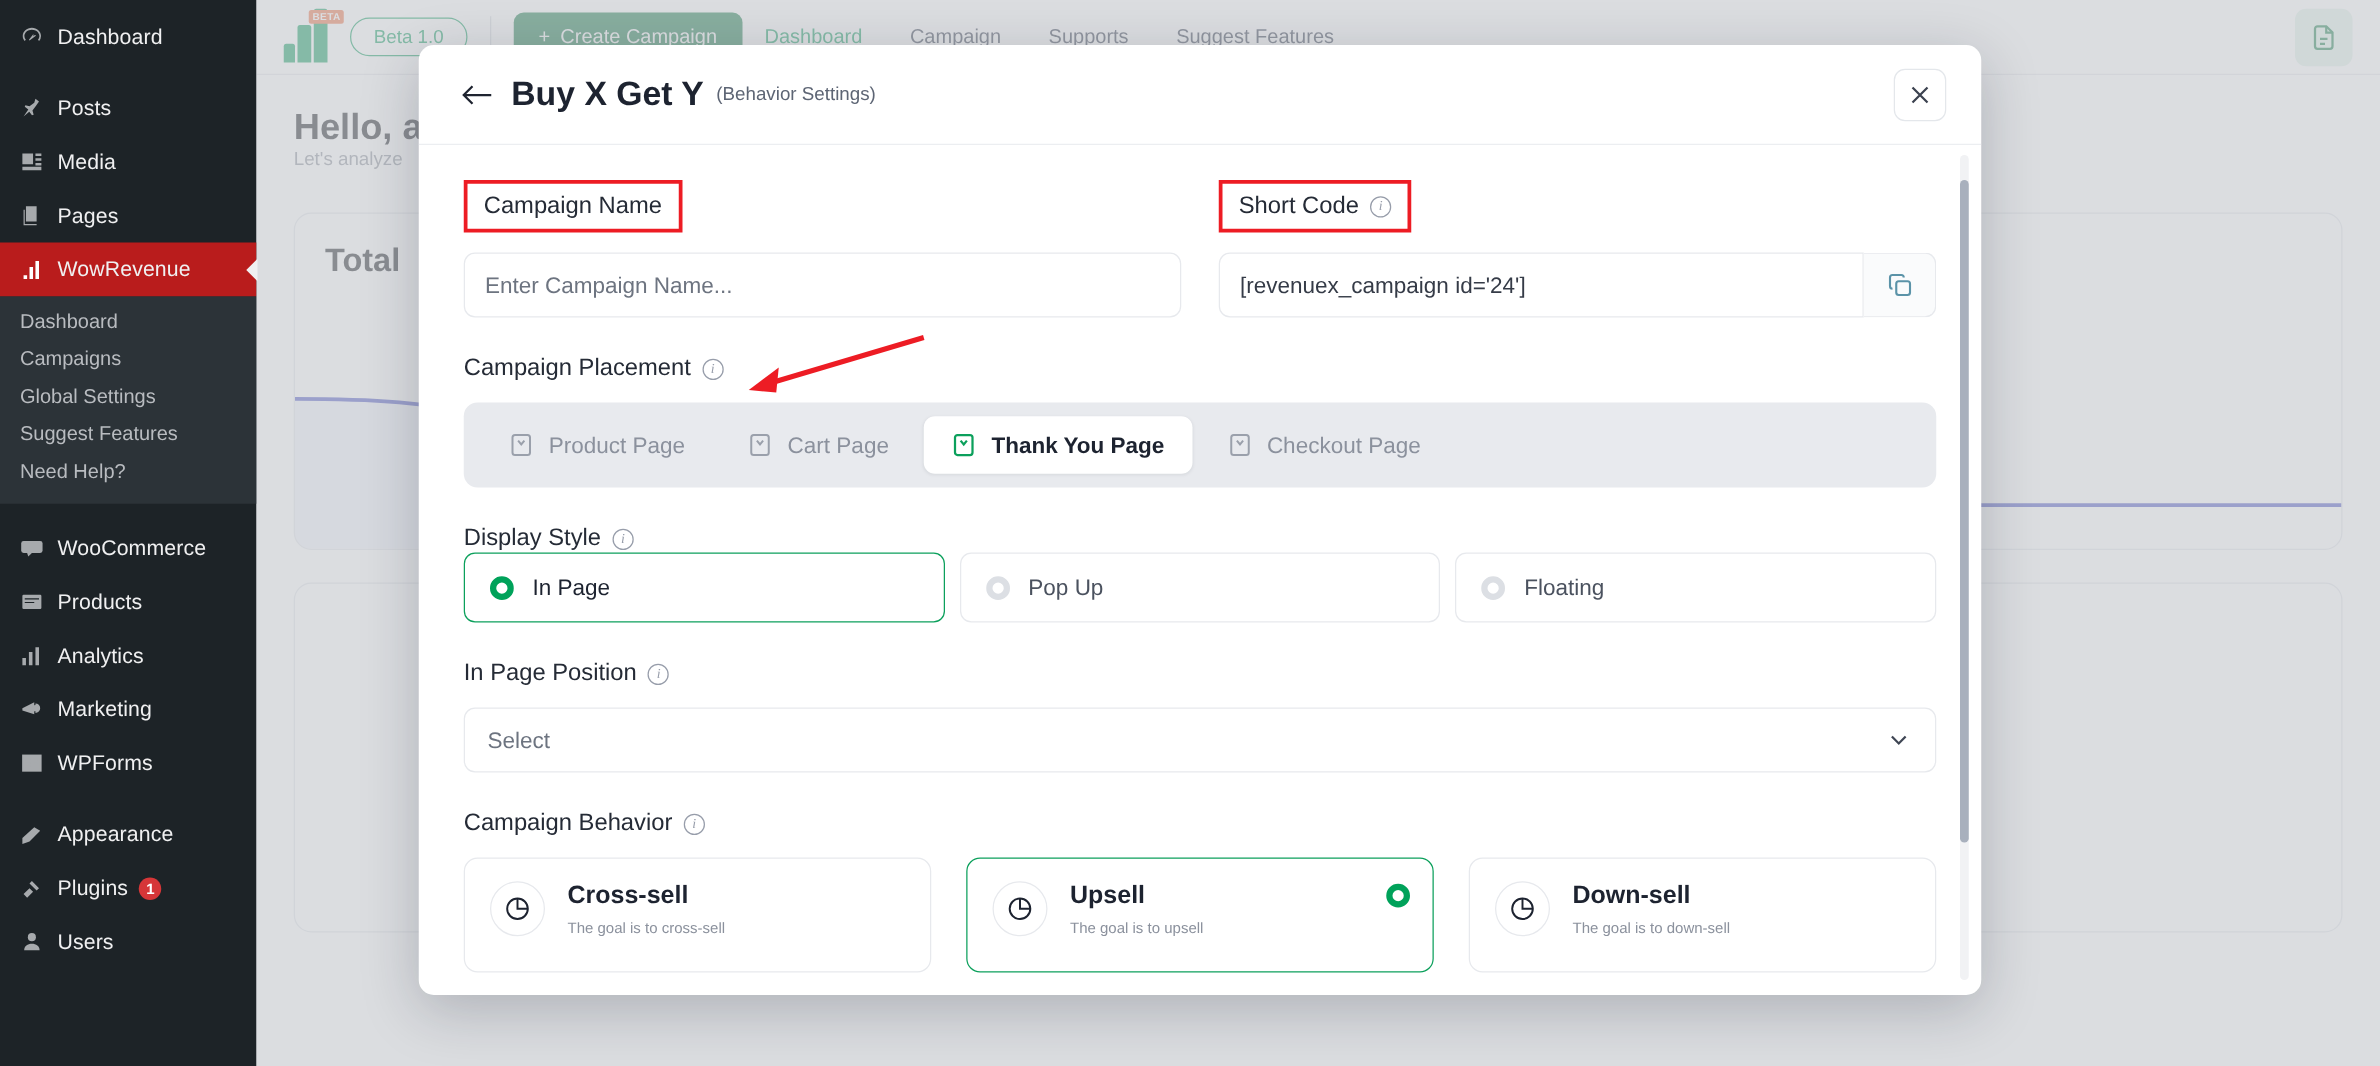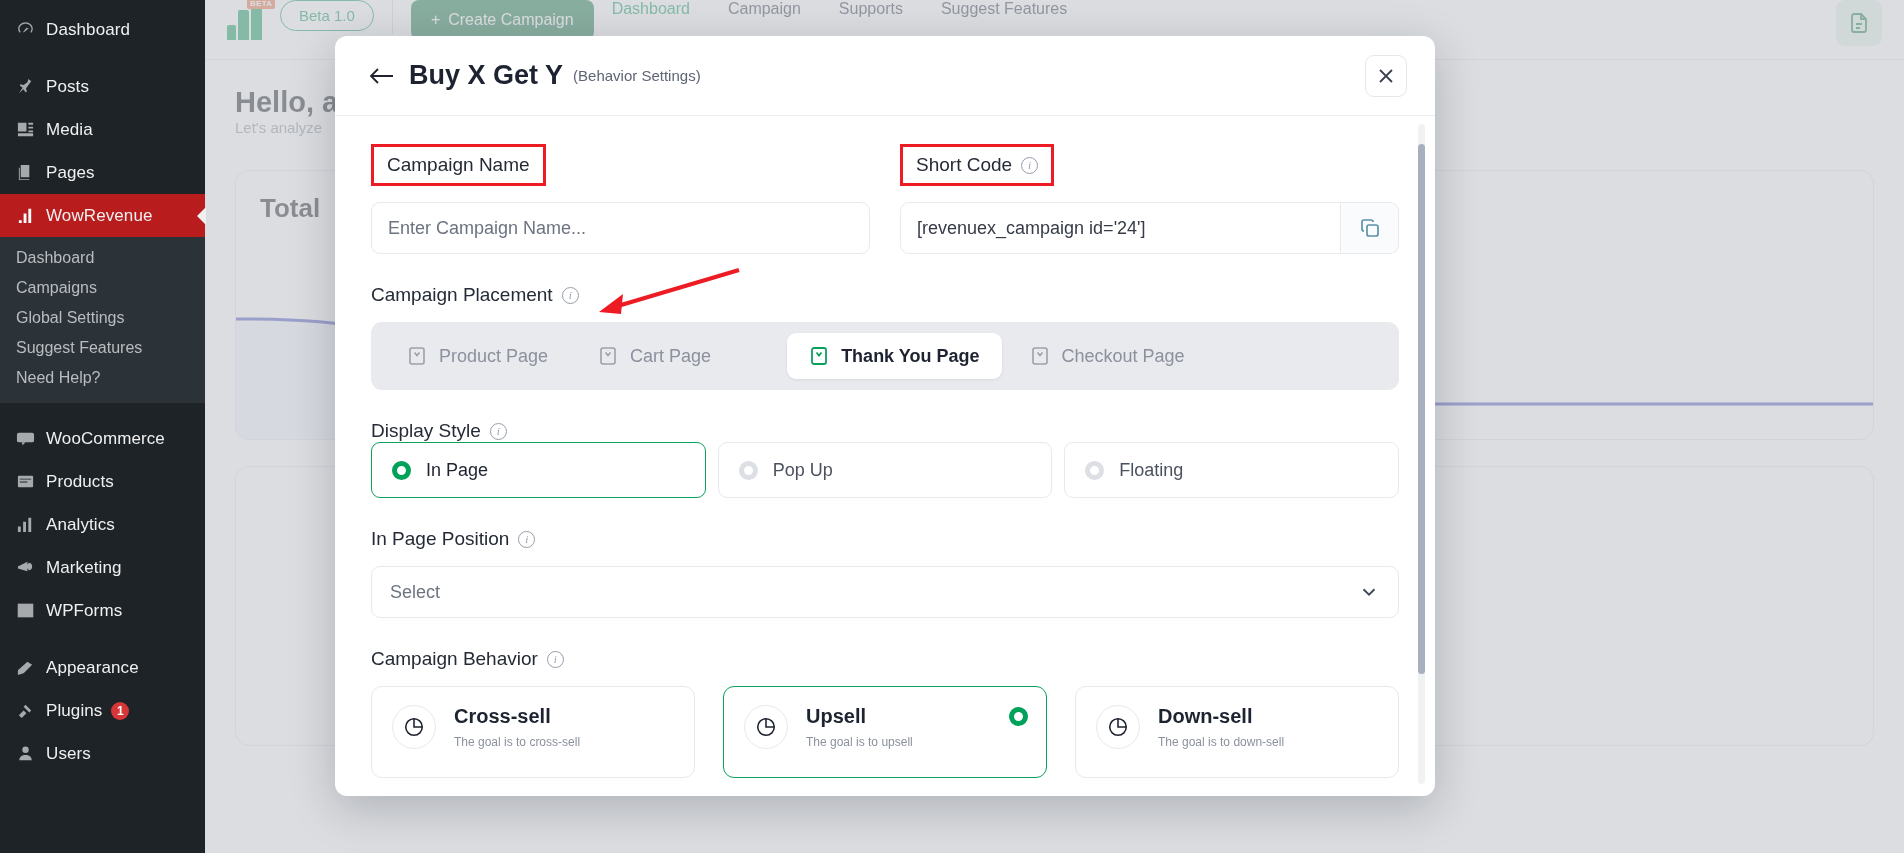--- a/index.html
+++ b/index.html
@@ -54,21 +54,21 @@
 
   
   .app-bg {
     position: absolute; left: 205px; top: 0;
     width: 1699px; height: 853px;
     background: #fff;
     opacity: .35;
     overflow: hidden;
   }
   .app-topbar {
-    display: flex; align-items: flex-start; height: 60px;
+    display: flex; align-items: center; height: 60px;
     padding: 0 22px; gap: 18px; border-bottom: 1px solid #e5e7eb;
     background:#fff;
   }
   .brand-logo { display: flex; align-items: flex-end; gap: 2px; height: 40px; position: relative; }
   .bar1, .bar2, .bar3 { background: #0a9d5d; border-radius: 2px 2px 0 0; }
   .bar1 { width: 9px; height: 15px; }
   .bar2 { width: 11px; height: 30px; }
   .bar3 { width: 11px; height: 43px; }
   .beta-chip {
     position: absolute; left: 20px; top: -2px;
@@ -112,21 +112,21 @@
   .spark { position: absolute; left: 0; right: 0; bottom: 0; height: 130px; }
   .cards-row2 { display: flex; gap: 26px; margin-top: 26px; }
   .stat-card-b { flex:1; border: 1px solid #e3e6ea; border-radius: 14px; height: 280px; padding: 22px 24px;}
 
   
   .modal-overlay {
     position: absolute; inset: 0; z-index: 60;
   }
   .modal {
     position: absolute; left: 335px; top: 36px;
-    width: 1100px; height: 760px;
+    width: 1250px; height: 760px;
     background: #fff; border-radius: 12px;
     box-shadow: 0 12px 46px rgba(16,24,40,.22);
     overflow: hidden;
   }
   .modal-head {
     height: 80px; display: flex; align-items: center;
     padding: 0 28px 0 30px; border-bottom: 1px solid #eceef1;
   }
   .back-arrow {
     width: 34px; height: 34px; display: flex; align-items: center; justify-content: center;
@@ -199,21 +199,20 @@
     height: 68px; display: flex; align-items: center; padding: 0 14px; gap: 6px;
   }
   .place-tab {
     display: flex; align-items: center; gap: 12px;
     padding: 12px 22px; border-radius: 9px;
     font-size: 18px; color: #8b919d;
   }
   .place-tab.sel {
     background: #fff; color: #1d2330; font-weight: 700;
     box-shadow: 0 1px 3px rgba(16,24,40,.08);
-    margin-left: 48px;
   }
   .place-tab.sel .bagico { color: #0ca05c; }
   .bagico { color: #9aa0ab; display:flex; }
 
   .opt-row { display: flex; gap: 12px; }
   .opt {
     flex: 1; height: 56px; border: 1px solid #e7e9ed; border-radius: 9px;
     display: flex; align-items: center; gap: 15px; padding: 0 20px;
     font-size: 18px; color: #4b525f;
   }

